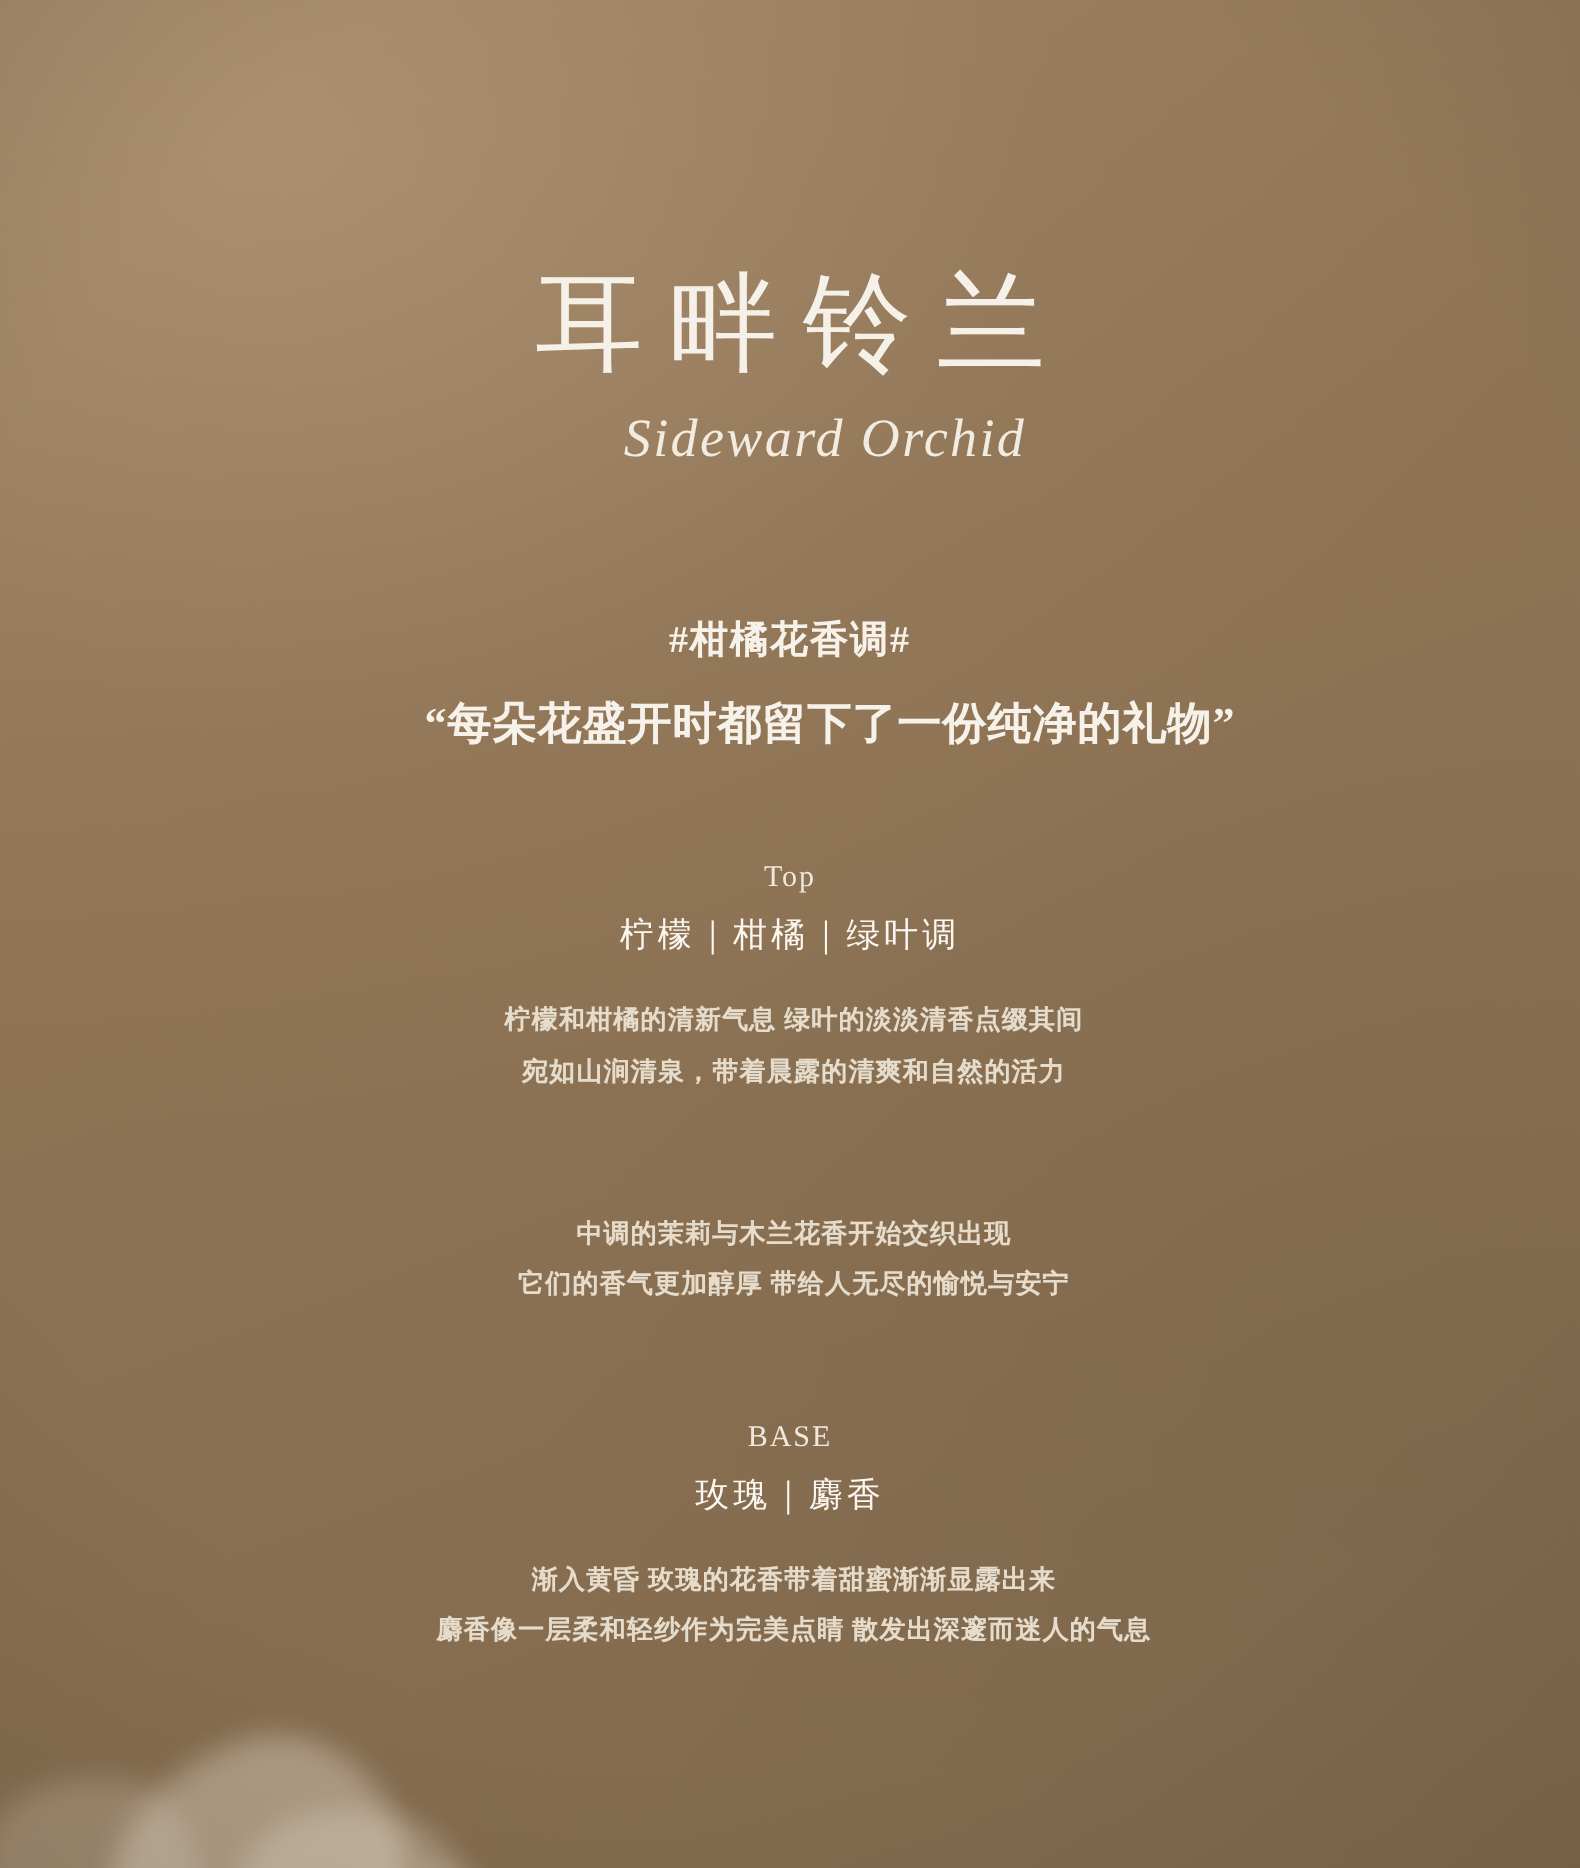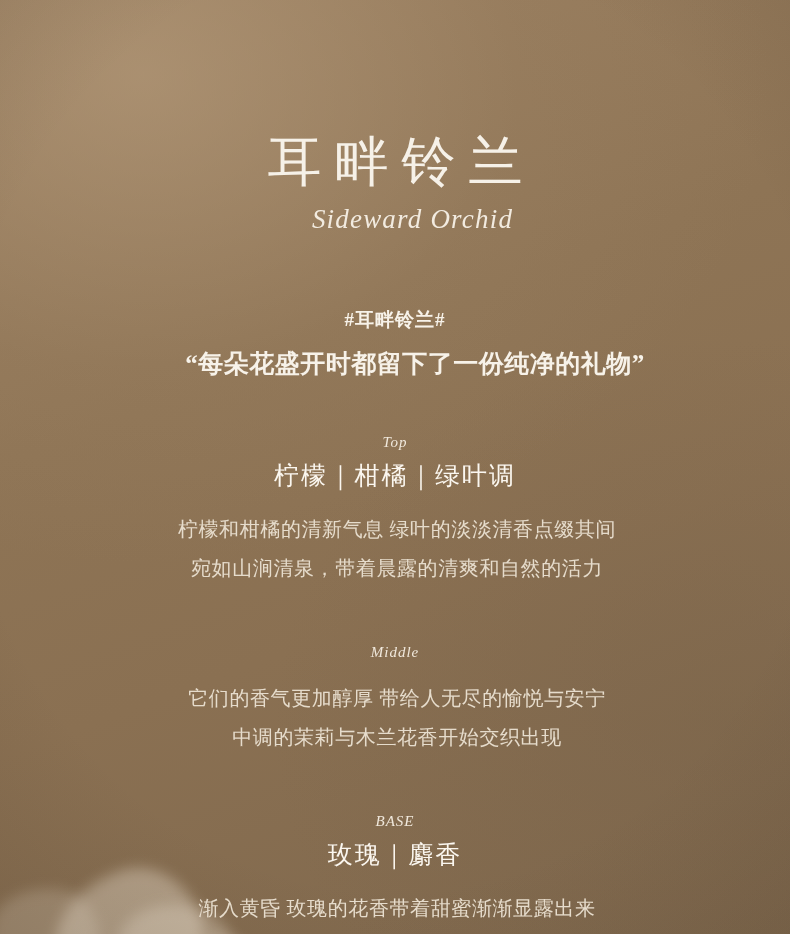--- a/index.html
+++ b/index.html
@@ -82,93 +82,92 @@
     font-family: "Liberation Serif", serif;
     font-size: 19px;
     font-weight: bold;
     letter-spacing: 1px;
     color: #f7f2e9;
   }
 
   .quote {
     margin: 14px 0 0 0;
     font-family: "Liberation Serif", serif;
-    font-size: 25px;
+    font-size: 22px;
     font-weight: bold;
     letter-spacing: 0.5px;
     color: #f7f2e9;
     padding-left: 40px;
   }
 
   .note-block {
     margin-top: 54px;
   }
   .note-block.middle { margin-top: 56px; }
   .note-block.base { margin-top: 56px; }
 
   .note-label {
     margin: 0;
     font-family: "Liberation Serif", serif;
-    font-style: italic;
     font-size: 15px;
     letter-spacing: 1px;
     color: #f0e8dc;
   }
 
   .note-ingredients {
     margin: 8px 0 0 0;
     font-family: "Liberation Serif", serif;
-    font-size: 25px;
+    font-size: 17px;
     letter-spacing: 2px;
     color: #fbf7f0;
   }
 
   .note-desc {
     margin: 18px 0 0 4px;
     font-family: "Liberation Serif", serif;
-    font-size: 20px;
+    font-size: 13px;
     line-height: 1.95;
     letter-spacing: 0.6px;
     color: #e6dccc;
+    font-weight: bold;
   }
   .note-desc .line { display: block; }
 </style>
 </head>
 <body>
 
 <div class="poster">
 
   <div class="petal p1"></div>
   <div class="petal p2"></div>
   <div class="petal p3"></div>
   <div class="petal p4"></div>
   <div class="vignette"></div>
 
   <div class="content">
 
     <h1 class="title-zh">耳畔铃兰</h1>
     <div class="title-en">Sideward Orchid</div>
 
-    <div class="tagline">#耳畔铃兰#</div>
+    <div class="tagline">#柑橘花香调#</div>
     <div class="quote">“每朵花盛开时都留下了一份纯净的礼物”</div>
 
     <div class="note-block top">
       <div class="note-label">Top</div>
       <div class="note-ingredients">柠檬｜柑橘｜绿叶调</div>
       <div class="note-desc">
         <span class="line">柠檬和柑橘的清新气息 绿叶的淡淡清香点缀其间</span>
         <span class="line">宛如山涧清泉，带着晨露的清爽和自然的活力</span>
       </div>
     </div>
 
     <div class="note-block middle">
-      <div class="note-label">Middle</div>
       <div class="note-desc">
+        <span class="line">中调的茉莉与木兰花香开始交织出现</span>
         <span class="line">它们的香气更加醇厚 带给人无尽的愉悦与安宁</span>
-        <span class="line">中调的茉莉与木兰花香开始交织出现</span>
       </div>
     </div>
 
     <div class="note-block base">
       <div class="note-label">BASE</div>
       <div class="note-ingredients">玫瑰｜麝香</div>
       <div class="note-desc">
         <span class="line">渐入黄昏 玫瑰的花香带着甜蜜渐渐显露出来</span>
         <span class="line">麝香像一层柔和轻纱作为完美点睛 散发出深邃而迷人的气息</span>
       </div>

